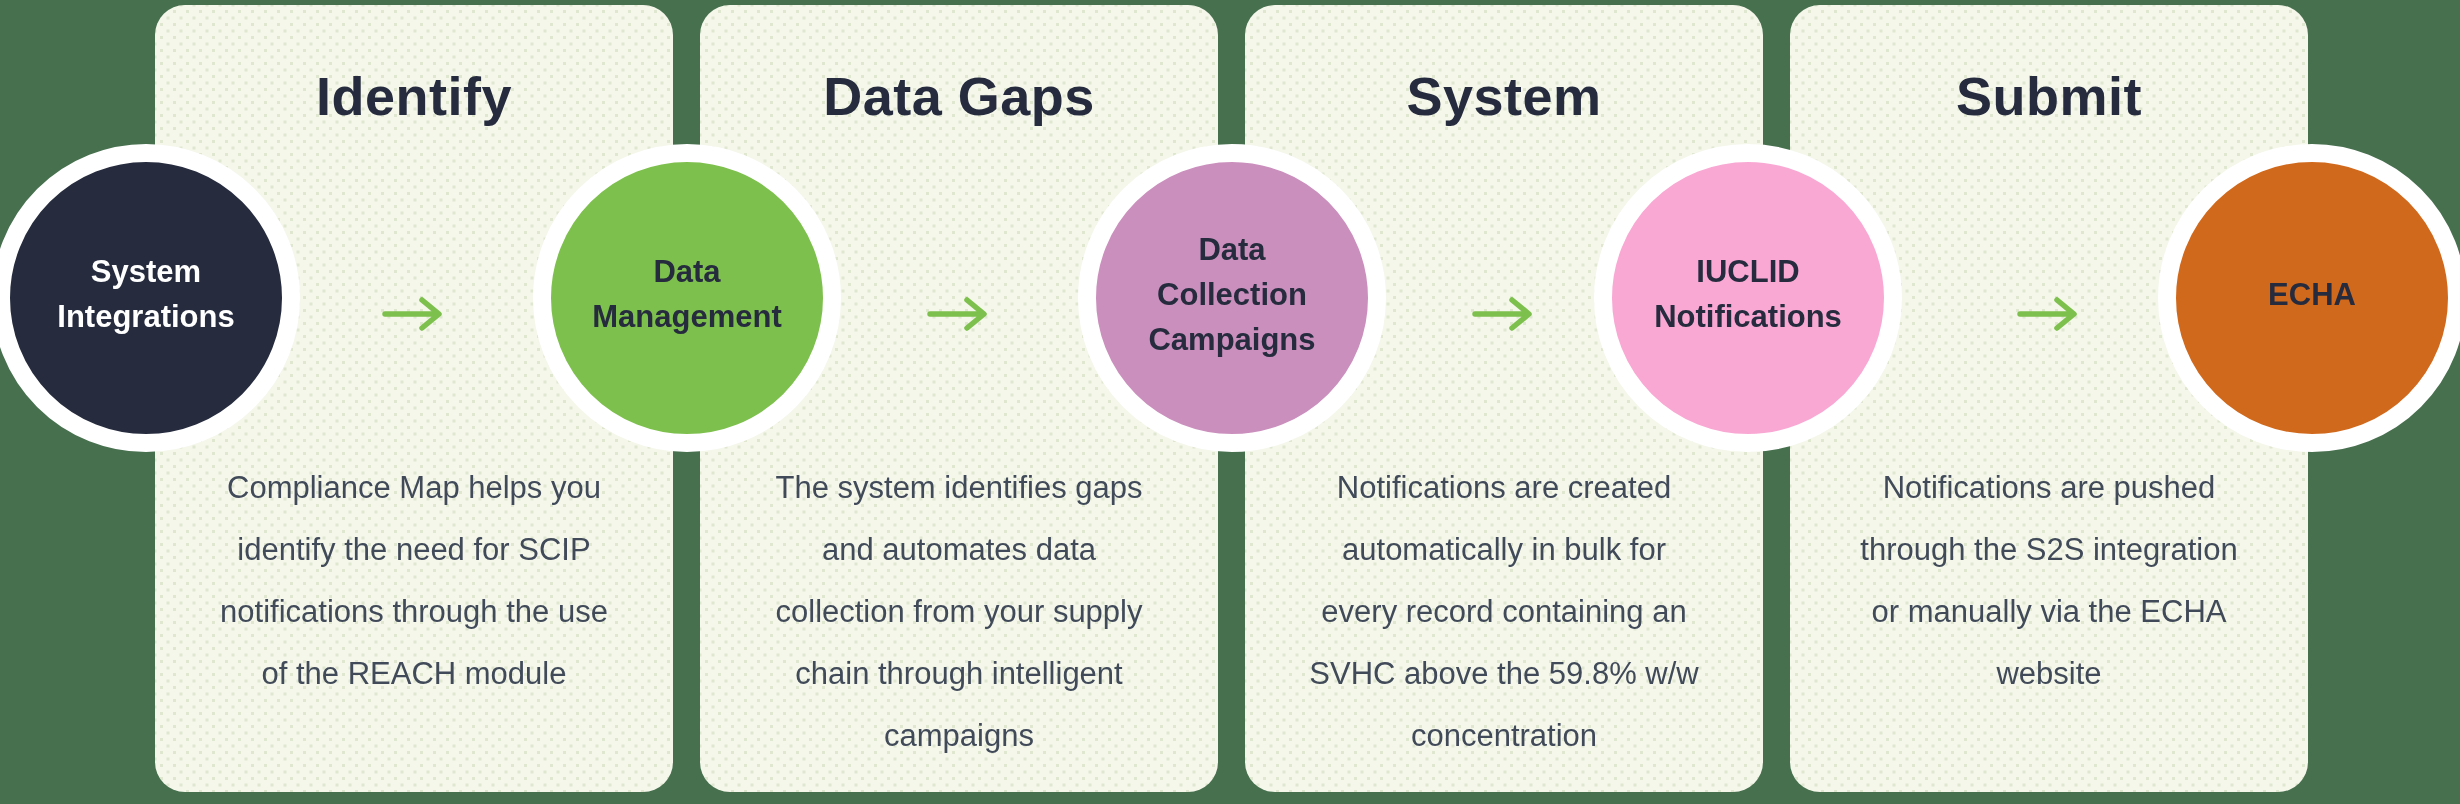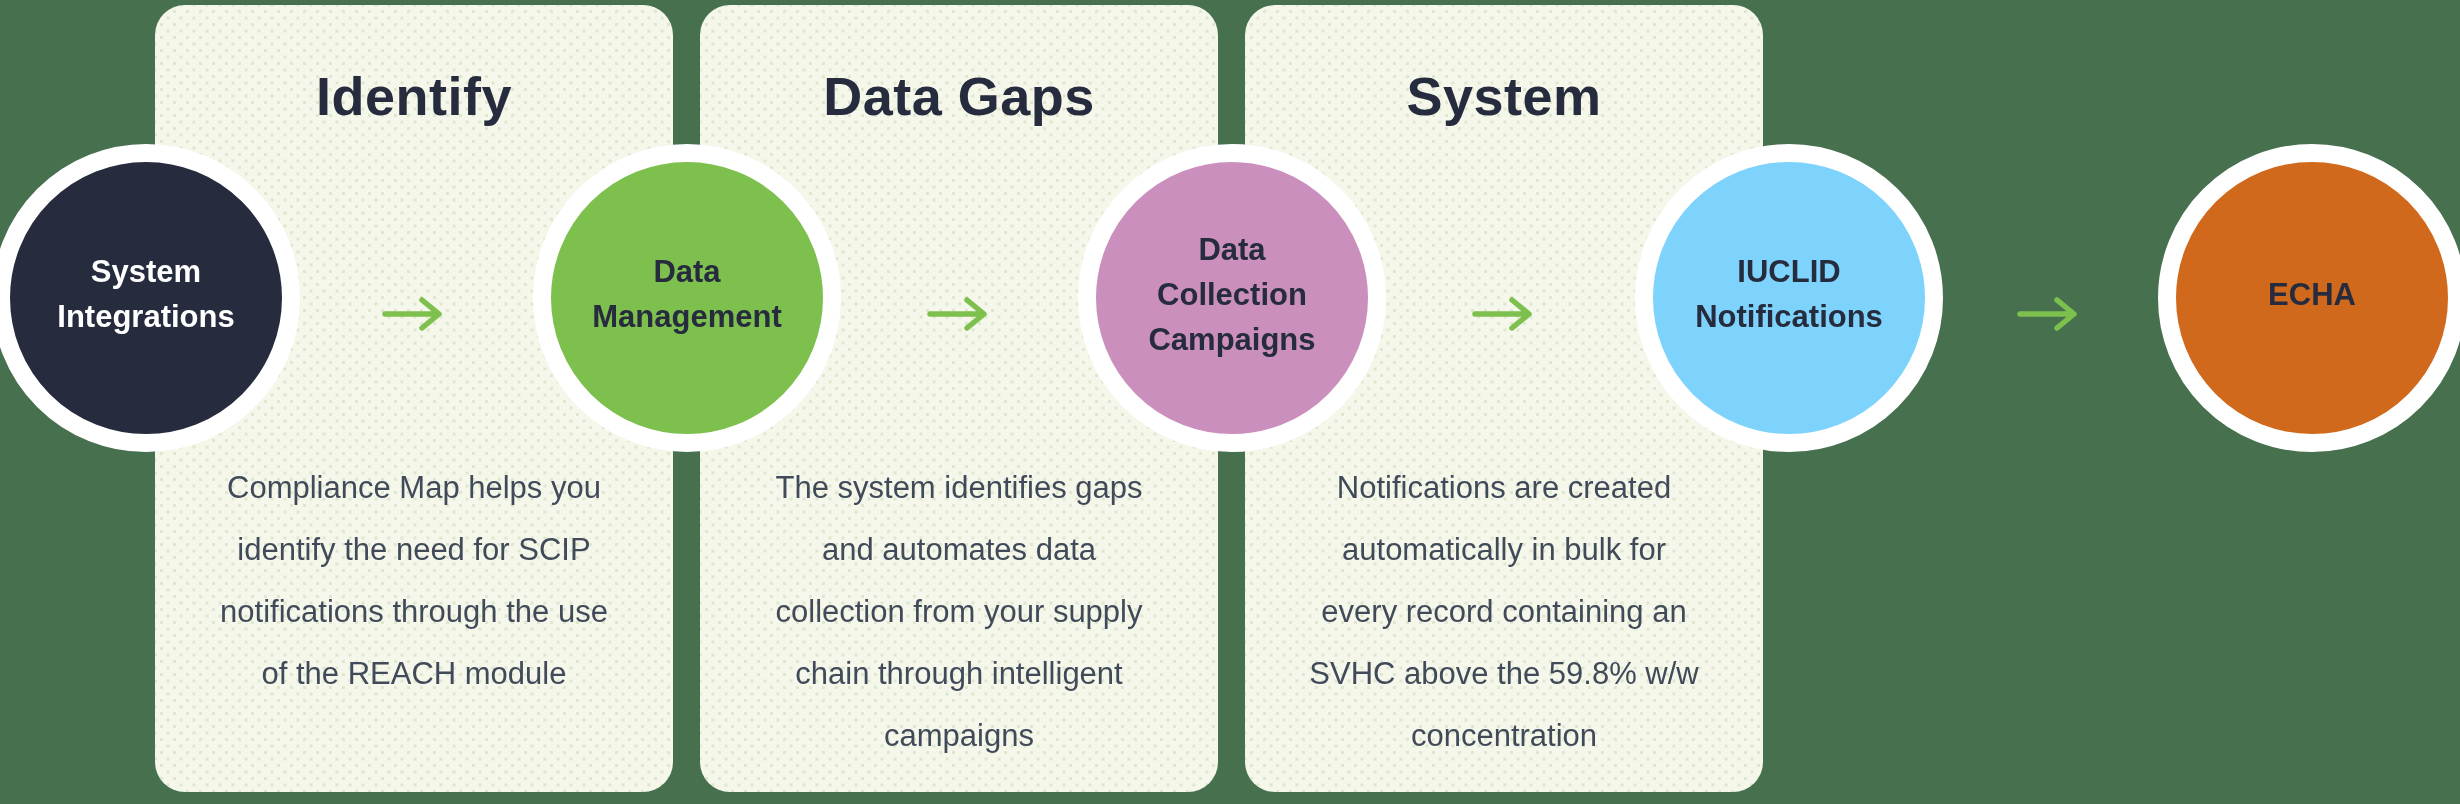--- a/index.html
+++ b/index.html
@@ -62,21 +62,21 @@
     font-size: 31px; font-weight: 700;
     line-height: 45px;
     color: #262c3e;
     white-space: pre-line;
     transform: translateY(-4px);
   }
   .circle-1 { left: -8px;   background: #262c3e; }
   .circle-1 .circle-label { color: #ffffff; }
   .circle-2 { left: 533px;  background: #7ec04d; }
   .circle-3 { left: 1078px; background: #ca8fbd; }
-  .circle-4 { left: 1635px; background: #7dd3fc; }
+  .circle-4 { left: 1594px; background: #f9a8d4; }
   .circle-5 { left: 2158px; background: #d1691c; }
 
   
   .arrow {
     position: absolute; top: 294px;
     width: 66px; height: 40px;
   }
   .arrow path {
     stroke: #7ec04d; stroke-width: 5.5;
     fill: none;
@@ -111,20 +111,27 @@
 
   <section class="card card-3">
     <h2 class="card-title">System</h2>
     <p class="card-desc">Notifications are created
 automatically in bulk for
 every record containing an
 SVHC above the 59.8% w/w
 concentration</p>
   </section>
 
+  <section class="card card-4">
+    <h2 class="card-title">Submit</h2>
+    <p class="card-desc">Notifications are pushed
+through the S2S integration
+or manually via the ECHA
+website</p>
+  </section>
 
   <div class="circle circle-1">
     <span class="circle-label">System
 Integrations</span>
   </div>
 
   <div class="circle circle-2">
     <span class="circle-label">Data
 Management</span>
   </div>

